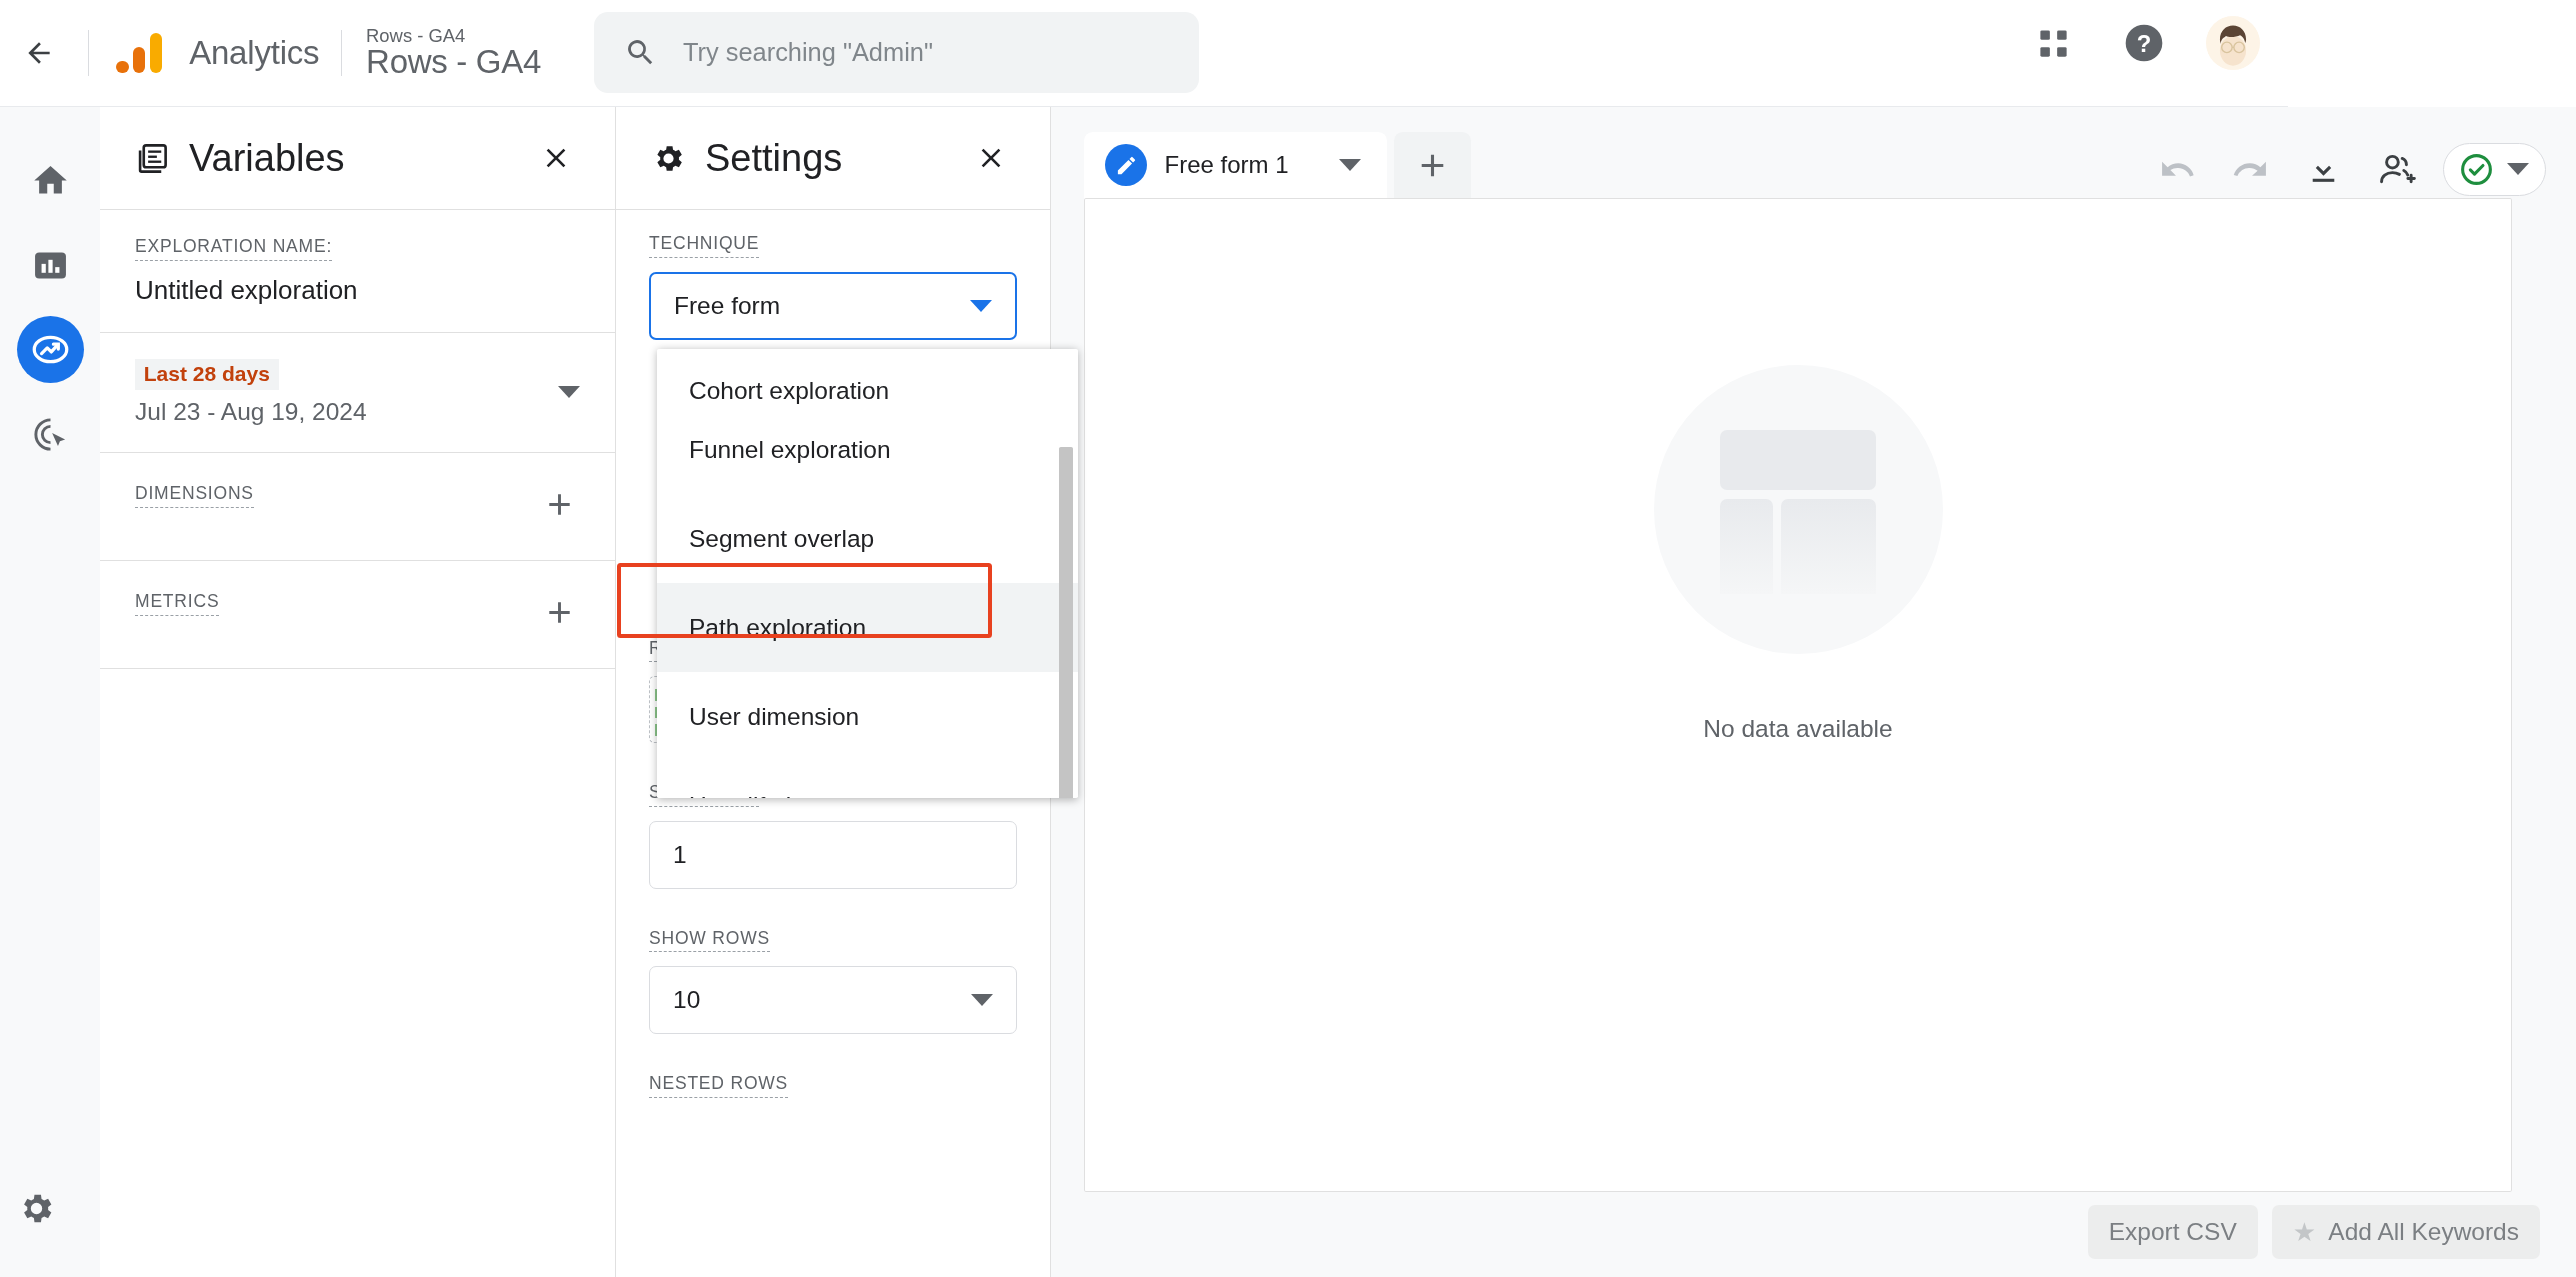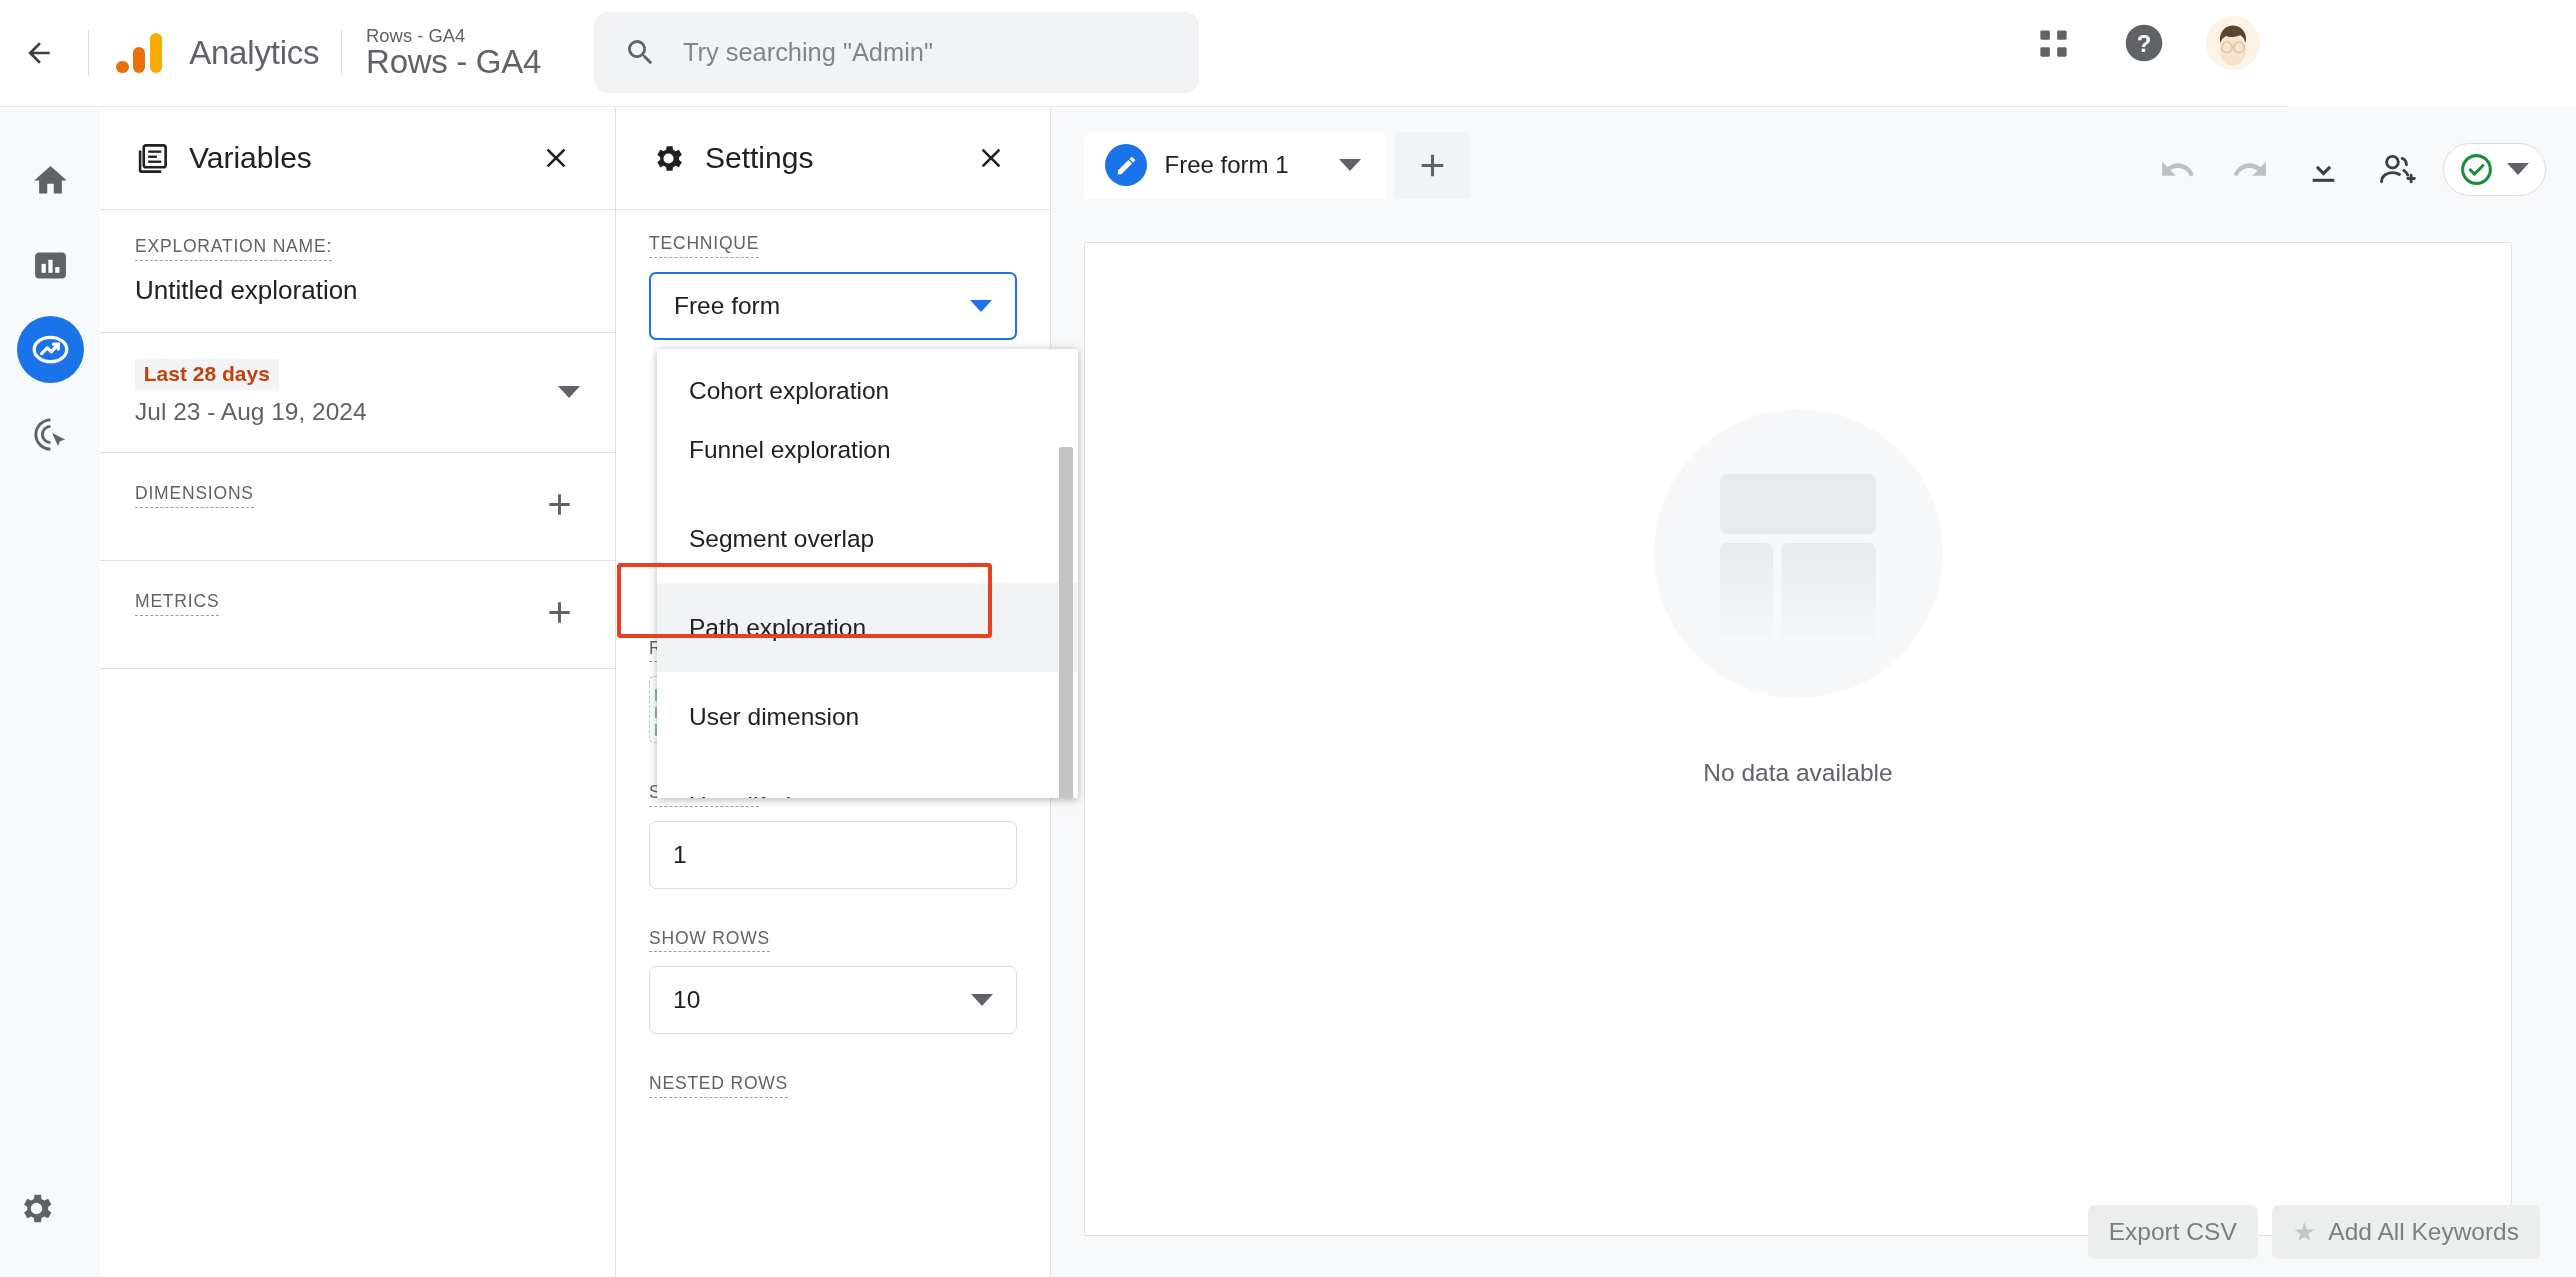--- a/index.html
+++ b/index.html
@@ -66,21 +66,21 @@
   
   .panel-vars {
     position: absolute; left: 100px; top: 107px; width: 516px; height: 1171px;
     background: #fff; border-right: 0.9px solid #e0e0e0;
   }
   .panel-head {
     height: 102px; display: flex; align-items: center; padding: 0 35px;
     justify-content: space-between;
   }
   .panel-head-left { display: flex; align-items: center; gap: 19px; }
-  .panel-title { font-size: 30px; color: #202124; }
+  .panel-title { font-size: 38px; color: #202124; }
   .close-x { width: 49px; height: 49px; display:flex;align-items:center;justify-content:center;border-radius:50%;cursor:pointer; }
   .sec { border-top: 0.9px solid #e0e0e0; padding: 26px 35px; }
   .field-label {
     font-size: 17.5px; letter-spacing: 0.8px; color: #5f6368;
     border-bottom: 1.8px dashed #9aa0a6; display: inline-block; padding-bottom: 2.6px;
   }
   .expl-name { font-size: 26px; color: #202124; margin-top: 14px; }
   .daterow { display:flex; align-items:center; justify-content:space-between; cursor:pointer;}
   .chip-last { background:#f1f3f4; color:#c2410c; font-size:21px; font-weight:bold; padding:3.5px 8.8px; display:inline-block;}
   .daterange { font-size: 24.5px; color: #5f6368; margin-top: 8.8px; }
@@ -166,21 +166,20 @@
   .tb-ic { width: 54px; height: 54px; display:flex;align-items:center;justify-content:center;border-radius:50%;cursor:pointer; }
   .status-pill {
     display: flex; align-items: center; gap: 12.3px; height: 53px; padding: 0 16px 0 14px;
     border: 0.9px solid #dadce0; border-radius: 28px; background: #fff; cursor: pointer;
   }
   .canvas {
     position: absolute; left: 33px; top: 91px; width: 1428px; height: 994px;
     background: #fff; border: 0.9px solid #e0e0e0; border-radius: 1.8px;
     display: flex; flex-direction: column; align-items: center; justify-content: flex-start;
     padding-top: 166px;
-    margin-top: 44px;
   }
   .empty-circle {
     width: 289px; height: 289px; border-radius: 50%; background: #f7f8f9;
     display: flex; flex-direction: column; align-items: center; justify-content: center;
     gap: 8.8px; padding-top: 5.3px;
   }
   .ec-top { width: 156px; height: 60px; background: #e8eaed; border-radius: 7px; }
   .ec-row { display: flex; gap: 8.8px; }
   .ec-l { width: 53px; height: 95px; border-radius: 7px 7px 0 0; background: linear-gradient(#e8eaed, #f5f6f7); }
   .ec-r { width: 95px; height: 95px; border-radius: 7px 7px 0 0; background: linear-gradient(#e8eaed, #f5f6f7); }

